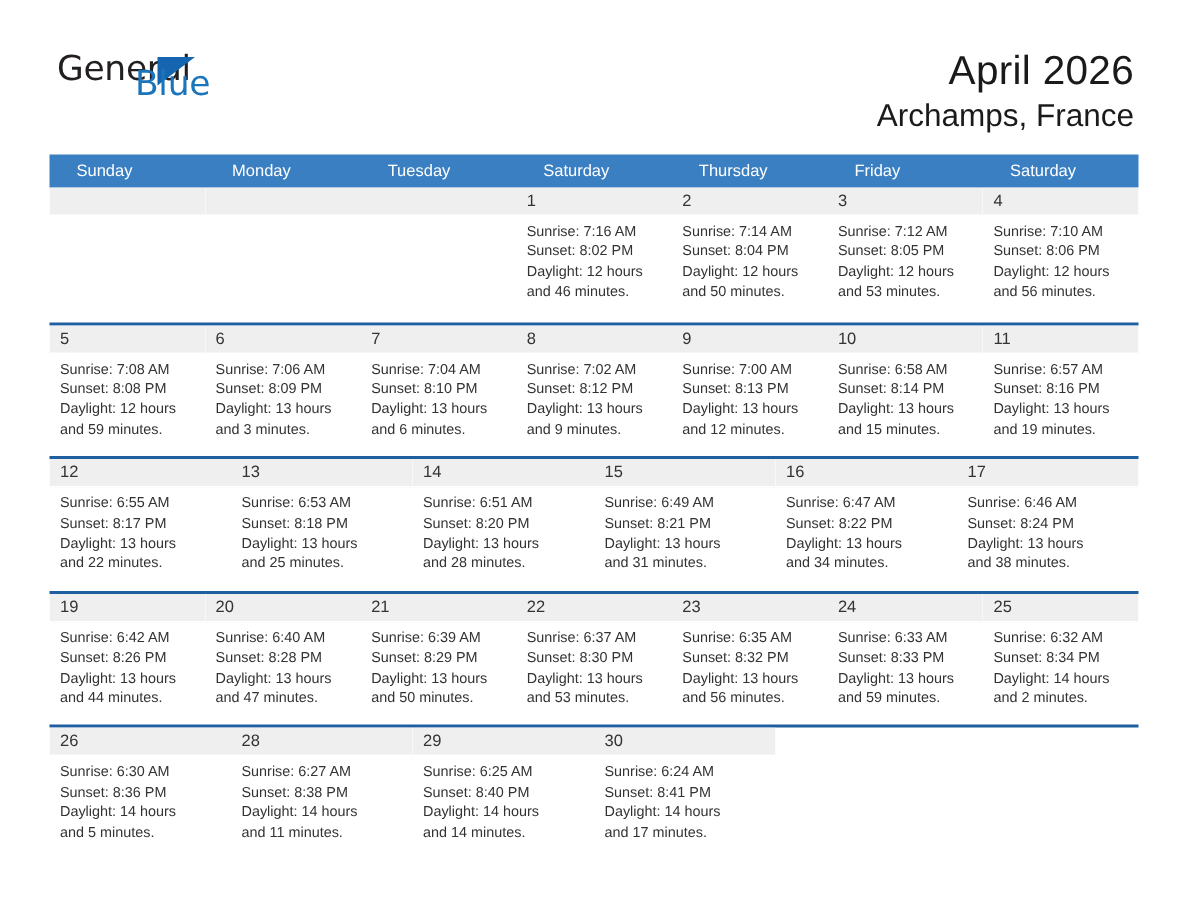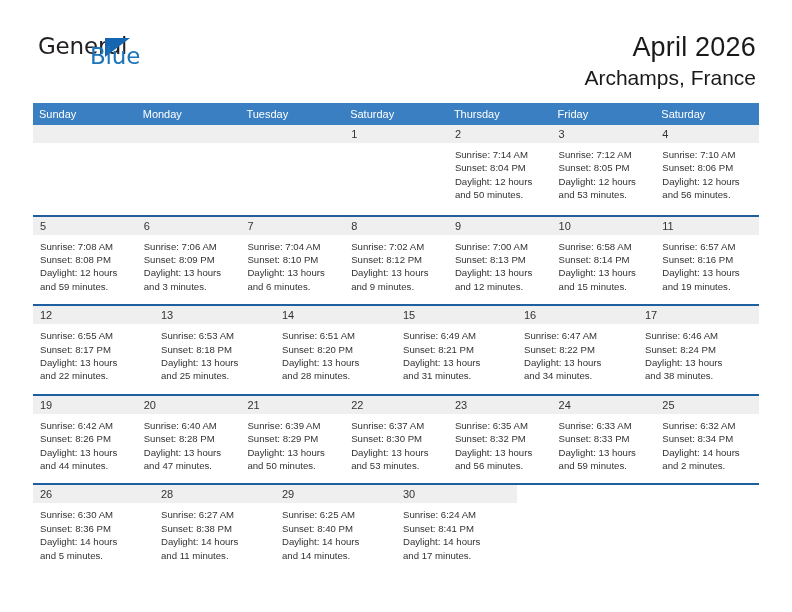--- a/index.html
+++ b/index.html
@@ -98,21 +98,21 @@
     display: flex;
     width: 726px;
     height: 22px;
     background: #3a7fc1;
   }
   .weekday {
     flex: 1 1 0;
     color: #ffffff;
     font-size: 11px;
     line-height: 22px;
-    padding-left: 6px;
+    padding-left: 18px;
     box-sizing: border-box;
     overflow: hidden;
     white-space: nowrap;
   }
   .week-row {
     display: flex;
     width: 726px;
     height: 89.6px;
     border-top: 2px solid #1f5fa0;
     box-sizing: border-box;
@@ -193,20 +193,25 @@
           </div>
           <div class="day-cell blank">
             <div class="day-band"></div>
           </div>
           <div class="day-cell blank">
             <div class="day-band"></div>
           </div>
           <div class="day-cell">
             <div class="day-band"></div>
             <div class="day-num">1</div>
+            <div class="day-info">
+              <div>Sunrise: 7:16 AM</div>
+              <div>Sunset: 8:02 PM</div>
+              <div class="wrap">Daylight: 12 hours and 46 minutes.</div>
+            </div>
           </div>
           <div class="day-cell">
             <div class="day-band"></div>
             <div class="day-num">2</div>
             <div class="day-info">
               <div>Sunrise: 7:14 AM</div>
               <div>Sunset: 8:04 PM</div>
               <div class="wrap">Daylight: 12 hours and 50 minutes.</div>
             </div>
           </div>

